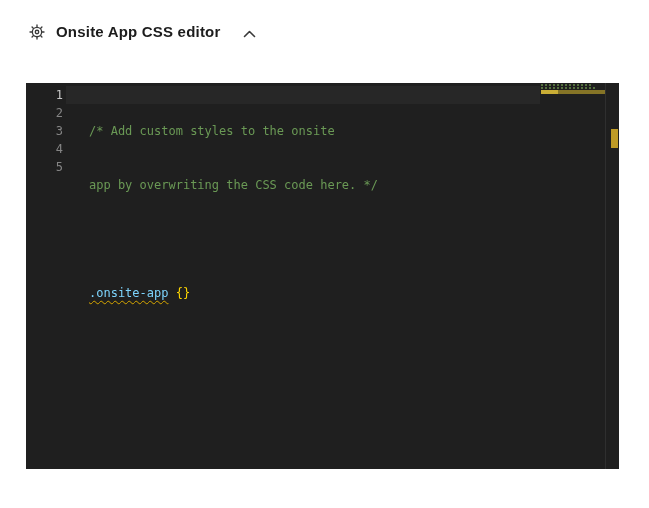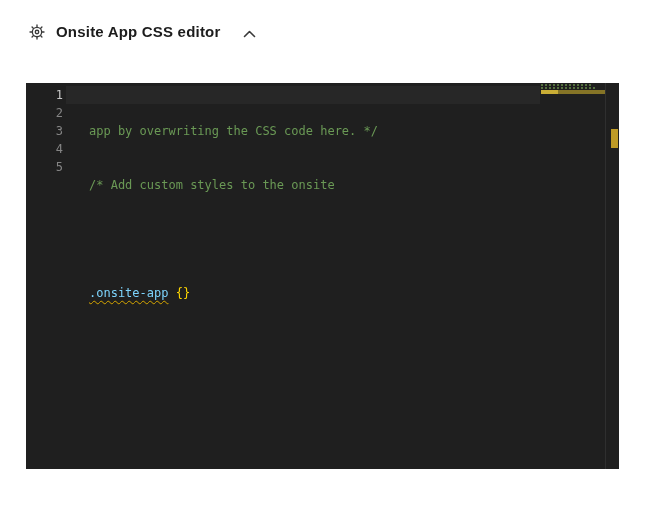--- a/index.html
+++ b/index.html
@@ -109,22 +109,22 @@
 
   <div class="gutter">
     <div class="ln active">1</div>
     <div class="ln">2</div>
     <div class="ln">3</div>
     <div class="ln">4</div>
     <div class="ln">5</div>
   </div>
 
   <div class="code-area">
+    <div class="code-line"><span class="tok comment">/* Add custom styles to the onsite</span></div>
     <div class="code-line"><span class="tok comment">app by overwriting the CSS code here. */</span></div>
-    <div class="code-line"><span class="tok comment">/* Add custom styles to the onsite</span></div>
     <div class="code-line"></div>
     <div class="code-line"><span class="tok selector">.onsite-app</span><span class="tok plain"> </span><span class="tok bracket">{}</span></div>
     <div class="code-line"></div>
   </div>
 
   <div class="minimap">
     <div class="mm-green r1"></div>
     <div class="mm-green r2"></div>
     <div class="mm-gold">
       <span class="bright"></span>

